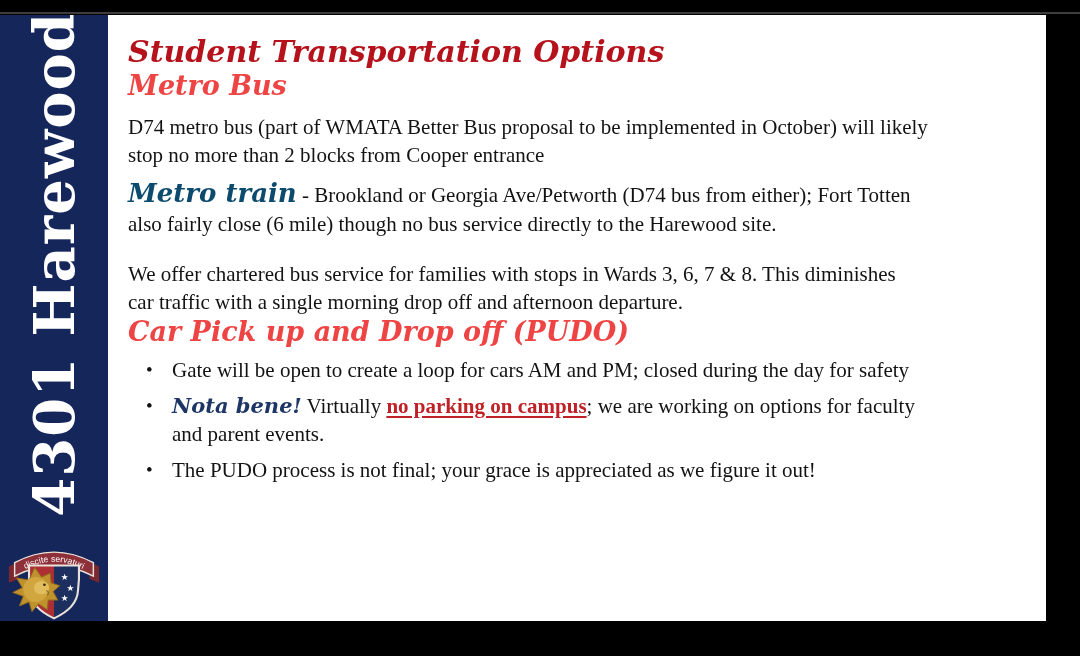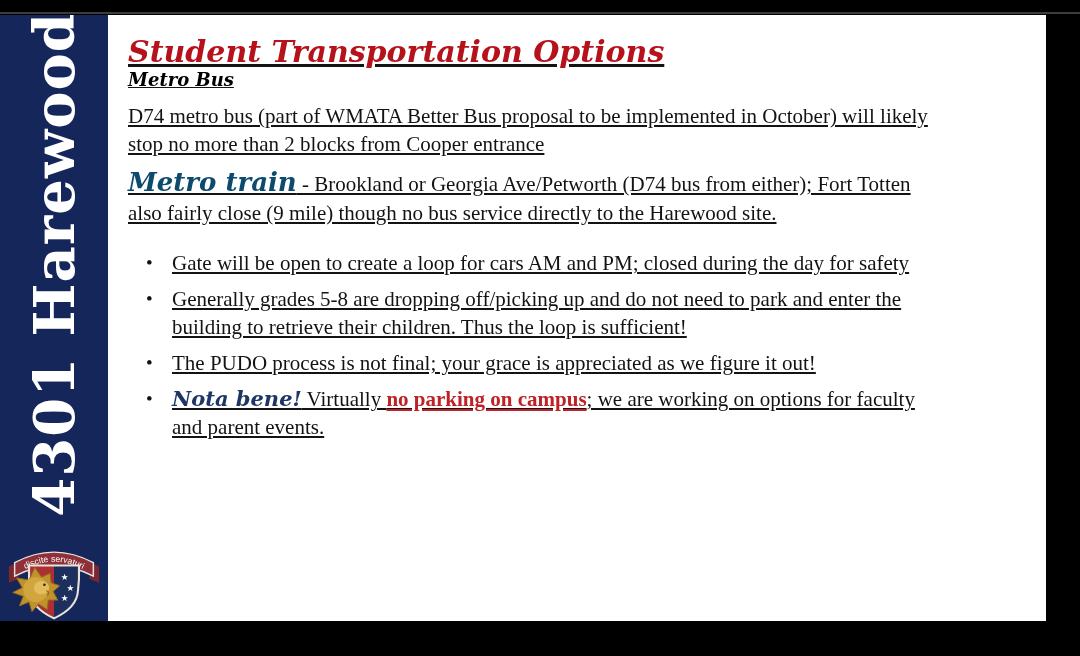--- a/index.html
+++ b/index.html
@@ -38,35 +38,34 @@
     white-space: nowrap;
     margin-bottom: 14px;
     line-height: 1;
   }
   .crest { width: 100px; height: 96px; margin-bottom: -6px; flex: 0 0 auto; }
   
   .content {
     position: absolute; left: 108px; top: 0; width: 938px; height: 606px;
     padding: 12px 8px 0 20px; box-sizing: border-box;
     color: #131313;
-    text-decoration: underline;
   }
   .content p, .content li { white-space: pre-line; }
   .title {
     margin: 8px 0 0 0;
     font-family: "DejaVu Serif", "Liberation Serif", serif;
     font-style: italic; font-weight: bold;
     font-size: 30px; line-height: 1.15;
     color: #b5121b;
   }
   h2.sec {
     font-family: "DejaVu Serif", "Liberation Serif", serif;
     font-style: italic; font-weight: bold;
-    font-size: 18px; line-height: 1.15;
-    color: #000000;
+    font-size: 27px; line-height: 1.15;
+    color: #ef4444;
     margin: 0;
   }
   .h-metro-bus { margin-top: 18px; }
   .h-latin     { margin-top: 22px; }
   .h-pudo      { margin-top: 12px; }
   .body-p {
     font-size: 21px; line-height: 28px;
     margin: 12px 0 0 0;
   }
   .train-p { margin-top: 10px; font-size: 21px; line-height: 29px; }
@@ -141,27 +140,28 @@
     </div>
 
     <div class="content">
       <h1 class="title">Student Transportation Options</h1>
 
       <h2 class="sec h-metro-bus">Metro Bus</h2>
       <p class="body-p">D74 metro bus (part of WMATA Better Bus proposal to be implemented in October) will likely
 stop no more than 2 blocks from Cooper entrance</p>
 
       <p class="train-p"><span class="h-inline">Metro train</span><span> - Brookland or Georgia Ave/Petworth (D74 bus from either); Fort Totten
-also fairly close (9 mile) though no bus service directly to the Harewood site.</span></p>
+also fairly close (6 mile) though no bus service directly to the Harewood site.</span></p>
 
+      <p class="body-p">We offer chartered bus service for families with stops in Wards 3, 6, 7 &amp; 8. This diminishes
+car traffic with a single morning drop off and afternoon departure.</p>
 
+      <h2 class="sec h-pudo">Car Pick up and Drop off (PUDO)</h2>
       <ul class="bullets">
         <li>Gate will be open to create a loop for cars AM and PM; closed during the day for safety</li>
-        <li>Generally grades 5-8 are dropping off/picking up and do not need to park and enter the
-building to retrieve their children. Thus the loop is sufficient!</li>
-        <li>The PUDO process is not final; your grace is appreciated as we figure it out!</li>
         <li><span class="nb-lead">Nota bene!</span><span> Virtually </span><span class="nb-alert">no parking on campus</span><span>; we are working on options for faculty
 and parent events.</span></li>
+        <li>The PUDO process is not final; your grace is appreciated as we figure it out!</li>
       </ul>
     </div>
 
   </div>
 </div>
 
 </body></html>

